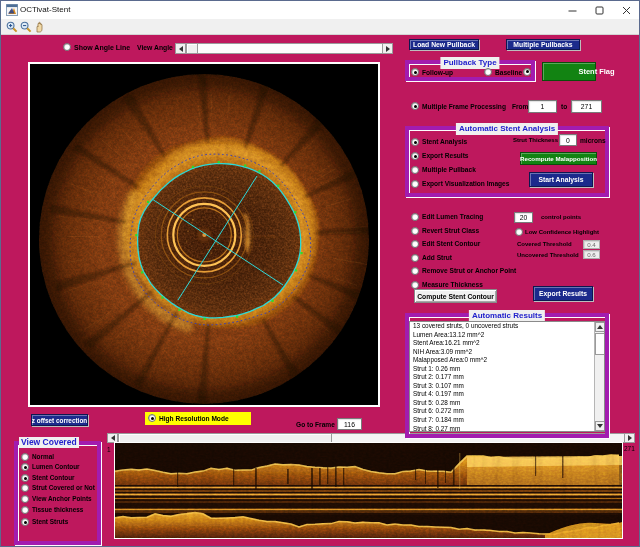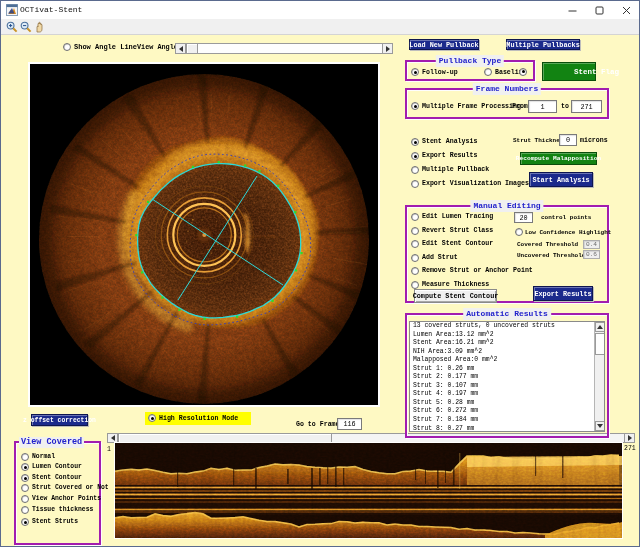--- a/index.html
+++ b/index.html
@@ -1,34 +1,34 @@
 <!DOCTYPE html>
 <html><head>
 <meta charset="utf-8">
 <style>
   html,body{margin:0;padding:0;background:#777;}
   *{box-sizing:border-box;}
   #app{position:relative;width:640px;height:547px;overflow:hidden;
-       font-family:Liberation Mono, monospace;
-       border:1px solid #5a6a8e;background:#fef9c3;}
+       font-family:Liberation Sans, sans-serif;
+       border:1px solid #5a6a8e;background:#be185d;}
   .abs{position:absolute;}
   #titlebar{position:absolute;left:0;top:0;width:100%;height:18px;background:#ffffff;}
   #title-text{position:absolute;left:19px;top:4px;font-size:8px;color:#111;white-space:nowrap;}
   #case-text{position:absolute;left:160px;top:4px;width:186px;text-align:center;font-size:8px;color:#111;white-space:nowrap;}
   .winbtn{position:absolute;top:0;width:25px;height:18px;display:flex;align-items:center;justify-content:center;}
   #toolbar{position:absolute;left:0;top:18px;width:100%;height:16px;background:#f0f0f0;border-bottom:1px solid #d4d4d4;}
   .toolicon{position:absolute;top:2px;width:12px;height:12px;}
   .radio{position:absolute;width:8px;height:8px;border-radius:50%;background:#fff;border:1px solid #6e6e6e;box-shadow:inset 0.5px 0.5px 1px rgba(0,0,0,.3);}
   .radio.checked::after{content:"";position:absolute;left:1.5px;top:1.5px;width:3px;height:3px;border-radius:50%;background:#000;}
   .lbl{position:absolute;font-size:6.6px;font-weight:bold;color:#000;white-space:nowrap;line-height:11px;}
   .lbl.plain{font-weight:normal;}
   .lbl.big{font-size:7px;}
   .lbl.small{font-size:6px;}
   .lbl.vslbl{font-size:6.4px;}
-  .groupbox{position:absolute;border:2px solid #a21caf;box-shadow:1px 1px 0 #fdfdfd inset, 1px 1px 0 #fdfdfd;}
+  .groupbox{position:absolute;border:4px solid #a21caf;box-shadow:1px 1px 0 #fdfdfd inset, 1px 1px 0 #fdfdfd;}
   .grouptitle{position:absolute;top:-7px;left:50%;transform:translateX(-50%);background:#f0f0f0;padding:0 3px;font-size:8px;font-weight:bold;color:#2222cc;white-space:nowrap;line-height:12px;}
   .navybtn{position:absolute;background:#1b2a8c;border:1px solid #0e1650;box-shadow:inset 1px 1px 0 rgba(255,255,255,.35), 1px 1px 0 #bdbdbd;
            color:#fff;font-size:6.8px;font-weight:bold;text-align:center;display:flex;align-items:center;justify-content:center;white-space:nowrap;cursor:default;}
   .greenbtn{position:absolute;background:#128312;border:1px solid #0a4d0a;box-shadow:inset 1px 1px 0 rgba(255,255,255,.3);
             color:#fff;font-size:6.8px;font-weight:bold;display:flex;align-items:center;justify-content:center;white-space:nowrap;}
   .graybtn{position:absolute;background:#f0f0f0;border:1px solid #8a8a8a;box-shadow:inset 1px 1px 0 #ffffff, inset -1px -1px 0 #a8a8a8;
            color:#000;font-size:6.8px;font-weight:bold;display:flex;align-items:center;justify-content:center;white-space:nowrap;}
   .field{position:absolute;background:#fff;border:1px solid #7a7a7a;box-shadow:inset 1px 1px 1px rgba(0,0,0,.12);
          font-size:6.8px;color:#000;display:flex;align-items:center;justify-content:center;}
   .field.gray{background:#efefef;color:#6a6a6a;border-color:#adadad;}
@@ -398,47 +398,44 @@
   </div>
   <span class="radio checked" style="left:410px;top:67px"></span>
   <span class="lbl" style="left:421px;top:66px">Follow-up</span>
   <span class="radio" style="left:483px;top:67px"></span>
   <span class="lbl" style="left:494px;top:66px">Baseline</span>
   <div class="greenbtn" style="left:541px;top:61px;width:54px;height:19px;font-size:7.5px;gap:44px;">
     <span class="radio checked" style="position:relative;margin-right:3px;flex:none;"></span>
     <span>Stent Flag</span>
   </div>
 
-  <div class="groupbox" style="left:404px;top:87px;width:204px;height:31px;">
-    <span class="grouptitle">Frame Numbers</span>
-  </div>
   <span class="radio checked" style="left:410px;top:101px"></span>
   <span class="lbl" style="left:421px;top:100px">Multiple Frame Processing</span>
   <span class="lbl" style="left:511px;top:100px">From</span>
   <div class="field" style="left:527px;top:99px;width:29px;height:13px;">1</div>
   <span class="lbl" style="left:560px;top:100px">to</span>
   <div class="field" style="left:570px;top:99px;width:31px;height:13px;">271</div>
 
+  <div class="groupbox" style="left:404px;top:125px;width:204px;height:71px;">
+    <span class="grouptitle">Automatic Stent Analysis</span>
+  </div>
 <span class="radio checked" style="left:410px;top:137px"></span>
 <span class="lbl" style="left:421px;top:135px">Stent Analysis</span>
 <span class="radio checked" style="left:410px;top:151px"></span>
 <span class="lbl" style="left:421px;top:149px">Export Results</span>
 <span class="radio" style="left:410px;top:165px"></span>
 <span class="lbl" style="left:421px;top:163px">Multiple Pullback</span>
 <span class="radio" style="left:410px;top:179px"></span>
 <span class="lbl" style="left:421px;top:177px">Export Visualization Images</span>
   <span class="lbl small" style="left:512px;top:134px">Strut Thickness</span>
   <div class="field" style="left:558px;top:133px;width:18px;height:12px;">0</div>
   <span class="lbl" style="left:579px;top:134px">microns</span>
   <div class="greenbtn" style="left:519px;top:151px;width:77px;height:13px;font-size:6.2px;">Recompute Malapposition</div>
   <div class="navybtn" style="left:528px;top:171px;width:64px;height:15px;">Start Analysis</div>
 
-  <div class="groupbox" style="left:404px;top:204px;width:204px;height:98px;">
-    <span class="grouptitle">Manual Editing</span>
-  </div>
 <span class="radio" style="left:410px;top:212px"></span>
 <span class="lbl" style="left:421px;top:210px">Edit Lumen Tracing</span>
 <span class="radio" style="left:410px;top:226px"></span>
 <span class="lbl" style="left:421px;top:224px">Revert Strut Class</span>
 <span class="radio" style="left:410px;top:239px"></span>
 <span class="lbl" style="left:421px;top:237px">Edit Stent Contour</span>
 <span class="radio" style="left:410px;top:253px"></span>
 <span class="lbl" style="left:421px;top:251px">Add Strut</span>
 <span class="radio" style="left:410px;top:266px"></span>
 <span class="lbl" style="left:421px;top:264px">Remove Strut or Anchor Point</span>

